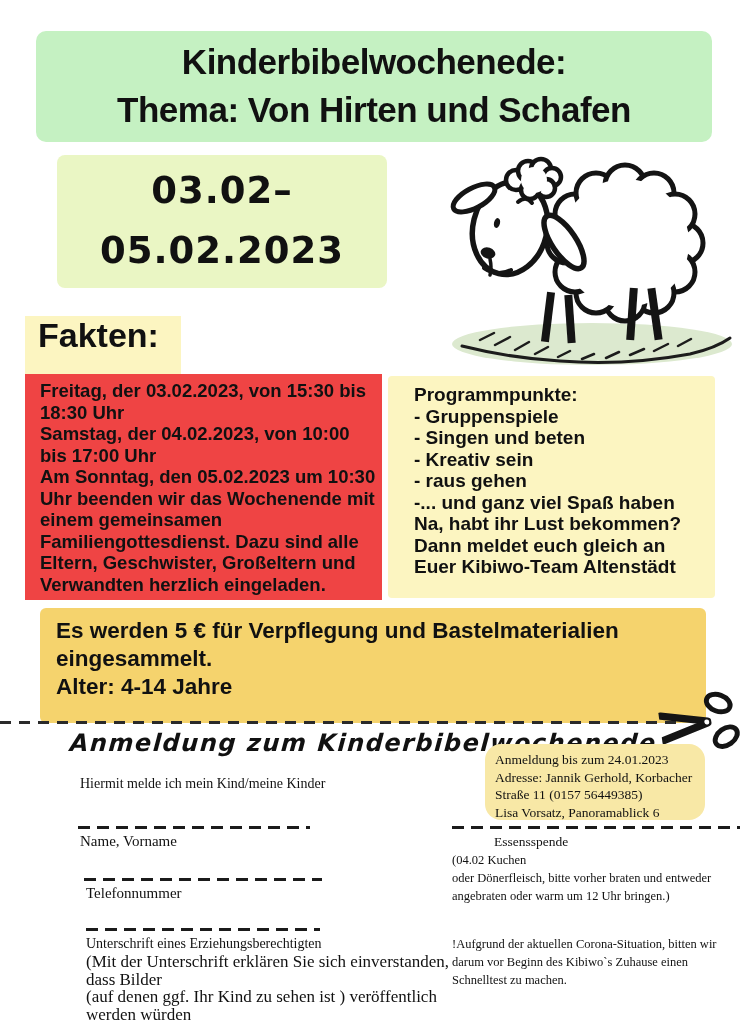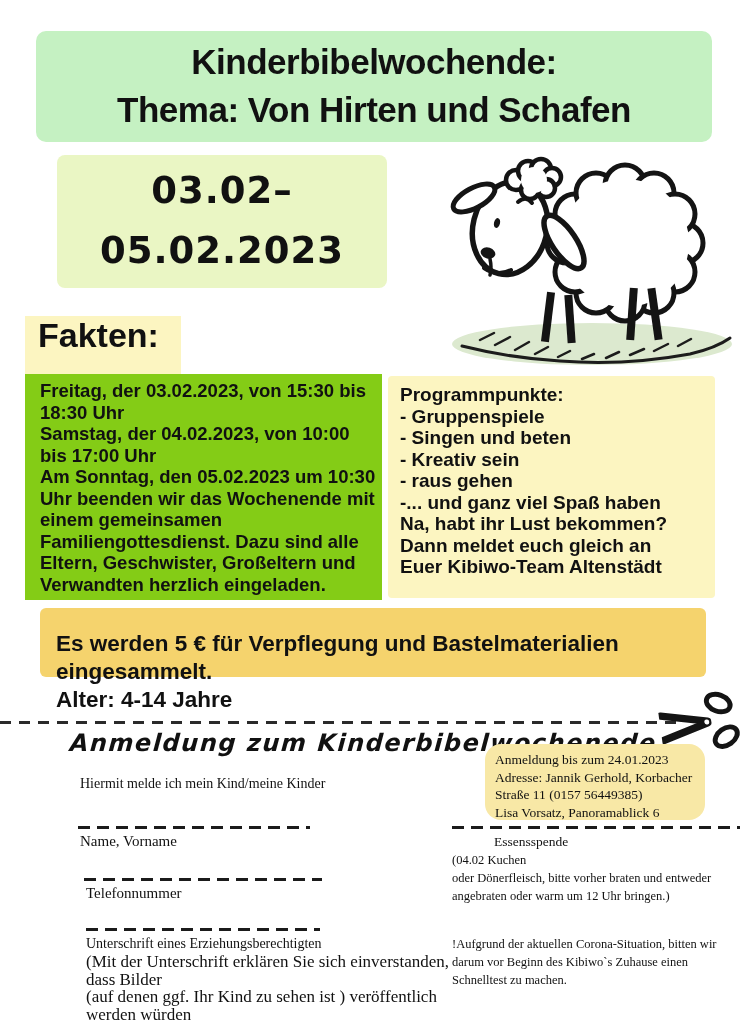--- a/index.html
+++ b/index.html
@@ -20,33 +20,33 @@
     left:57px;top:155px;width:330px;height:133px;background:#eaf6c4;
     border-radius:8px;text-align:center;font-weight:bold;font-size:37px;
     line-height:60px;padding-top:6px;box-sizing:border-box;letter-spacing:1px;
     font-family:"DejaVu Sans","Liberation Sans",sans-serif;
   }
   .fakten-box{
     left:25px;top:316px;width:156px;height:60px;background:#fcf5c1;
     font-weight:bold;font-size:34px;padding:0 0 0 13px;box-sizing:border-box;
   }
   .facts-left{
-    left:25px;top:374px;width:357px;height:226px;background:#84cc16;
+    left:25px;top:374px;width:357px;height:226px;background:#ef4444;
     font-weight:bold;font-size:18.5px;line-height:21.5px;
     padding:6px 6px 0 15px;box-sizing:border-box;
   }
   .facts-right{
     left:388px;top:376px;width:327px;height:222px;background:#fcf5c1;
     font-weight:bold;font-size:19px;line-height:21.5px;
-    padding:8px 4px 0 12px;box-sizing:border-box;border-radius:4px;
+    padding:8px 4px 0 26px;box-sizing:border-box;border-radius:4px;
   }
   .fee-box{
-    left:40px;top:608px;width:666px;height:69px;background:#f5d36d;
+    left:40px;top:608px;width:666px;height:115px;background:#f5d36d;
     border-radius:6px;font-weight:bold;font-size:22.5px;line-height:28px;
-    padding:22px 0 0 16px;box-sizing:border-box;
+    padding:9px 0 0 16px;box-sizing:border-box;
   }
   
   .cut-line{
     left:0;top:721px;width:678px;height:3px;
     background:repeating-linear-gradient(90deg,#2a2a2a 0 11px,transparent 11px 19px);
   }
   .scissors{left:660px;top:690px;width:82px;height:64px;transform:rotate(-8deg);}
   
   .reg-heading{
     left:70px;top:729px;font-size:24px;font-style:italic;font-weight:bold;
@@ -76,21 +76,21 @@
   .t-sig-note{left:86px;top:953px;width:390px;font-size:17px;line-height:17.5px;}
   .t-corona{left:452px;top:935px;width:292px;font-size:12.5px;line-height:18px;}
   .sheep{left:440px;top:140px;width:302px;height:230px;}
 </style>
 </head>
 <body>
 
 <div class="page">
 
   <div class="abs header-box">
-    <div>Kinderbibelwochende:</div>
+    <div>Kinderbibelwochenede:</div>
     <div>Thema: Von Hirten und Schafen</div>
   </div>
 
   <div class="abs date-box pre">03.02–
 05.02.2023</div>
 
   <svg class="abs sheep" viewBox="0 0 302 230" aria-hidden="true">
 
     <ellipse cx="152" cy="204" rx="140" ry="21" fill="#dce9cf"></ellipse>
     <path d="M22,206 Q70,218 120,221 Q185,226 250,214 Q276,208 290,198" stroke="#1c1c1c" stroke-width="3" fill="none" stroke-linecap="round"></path>

